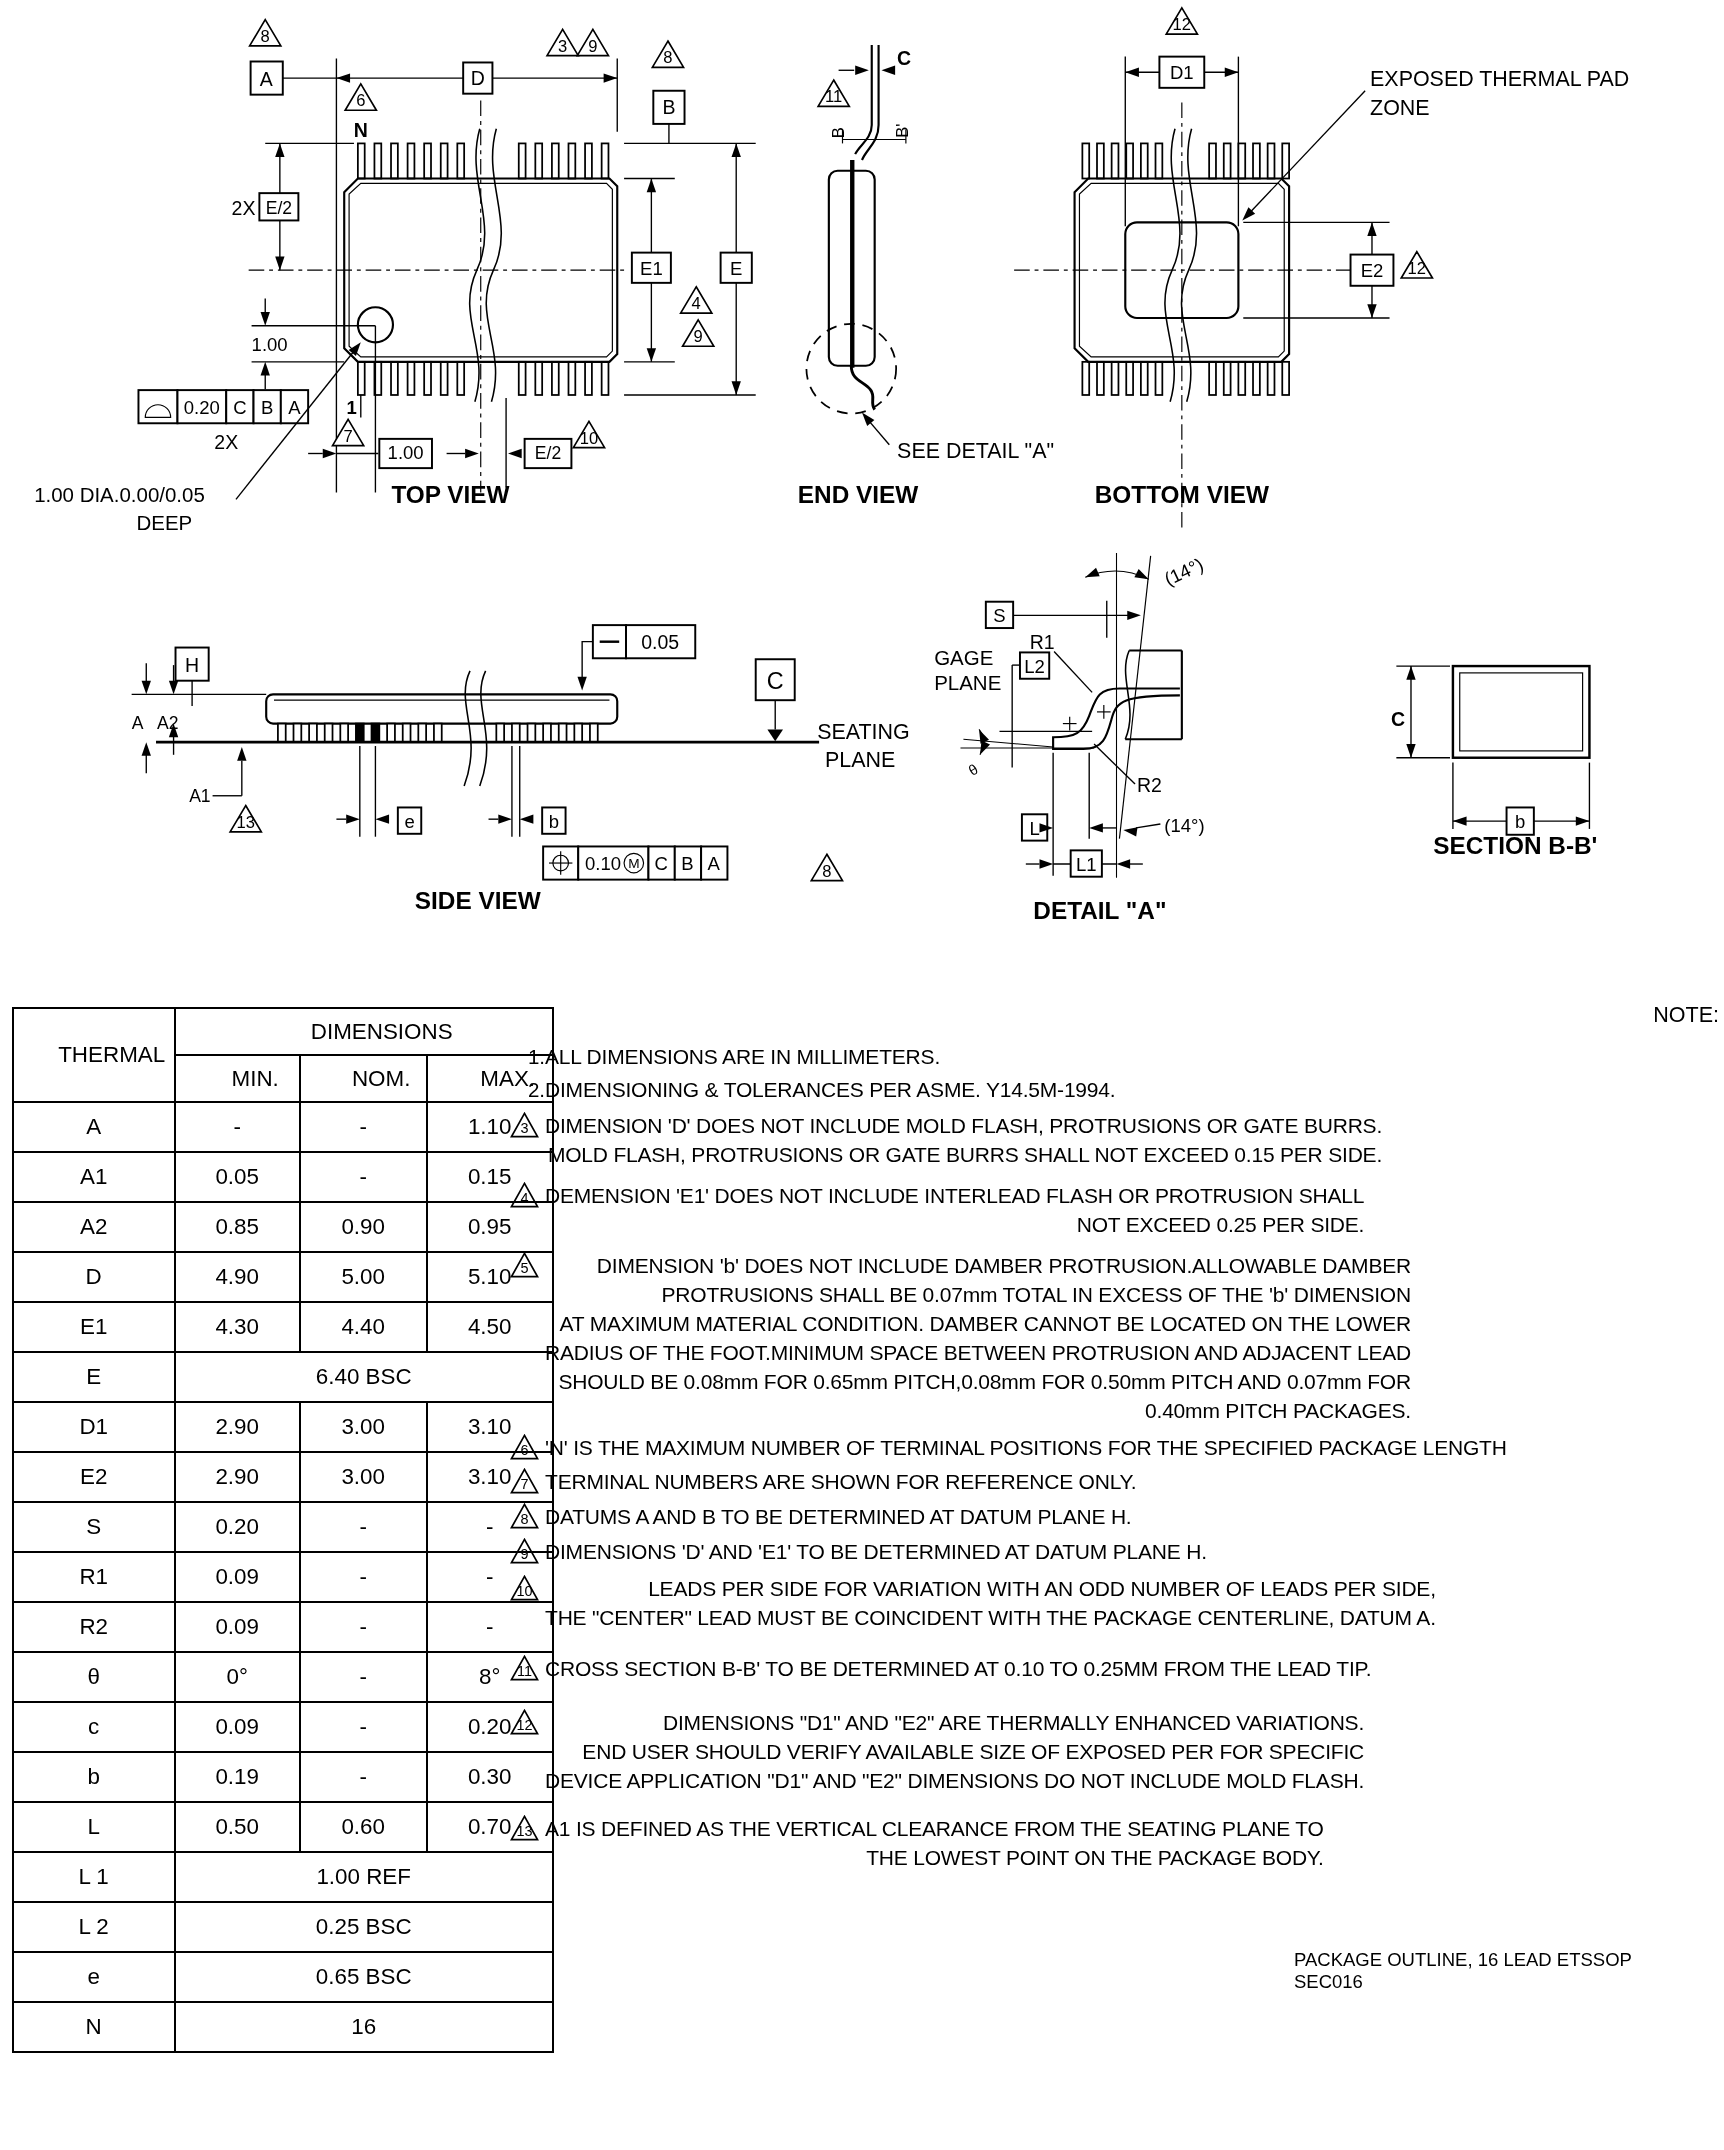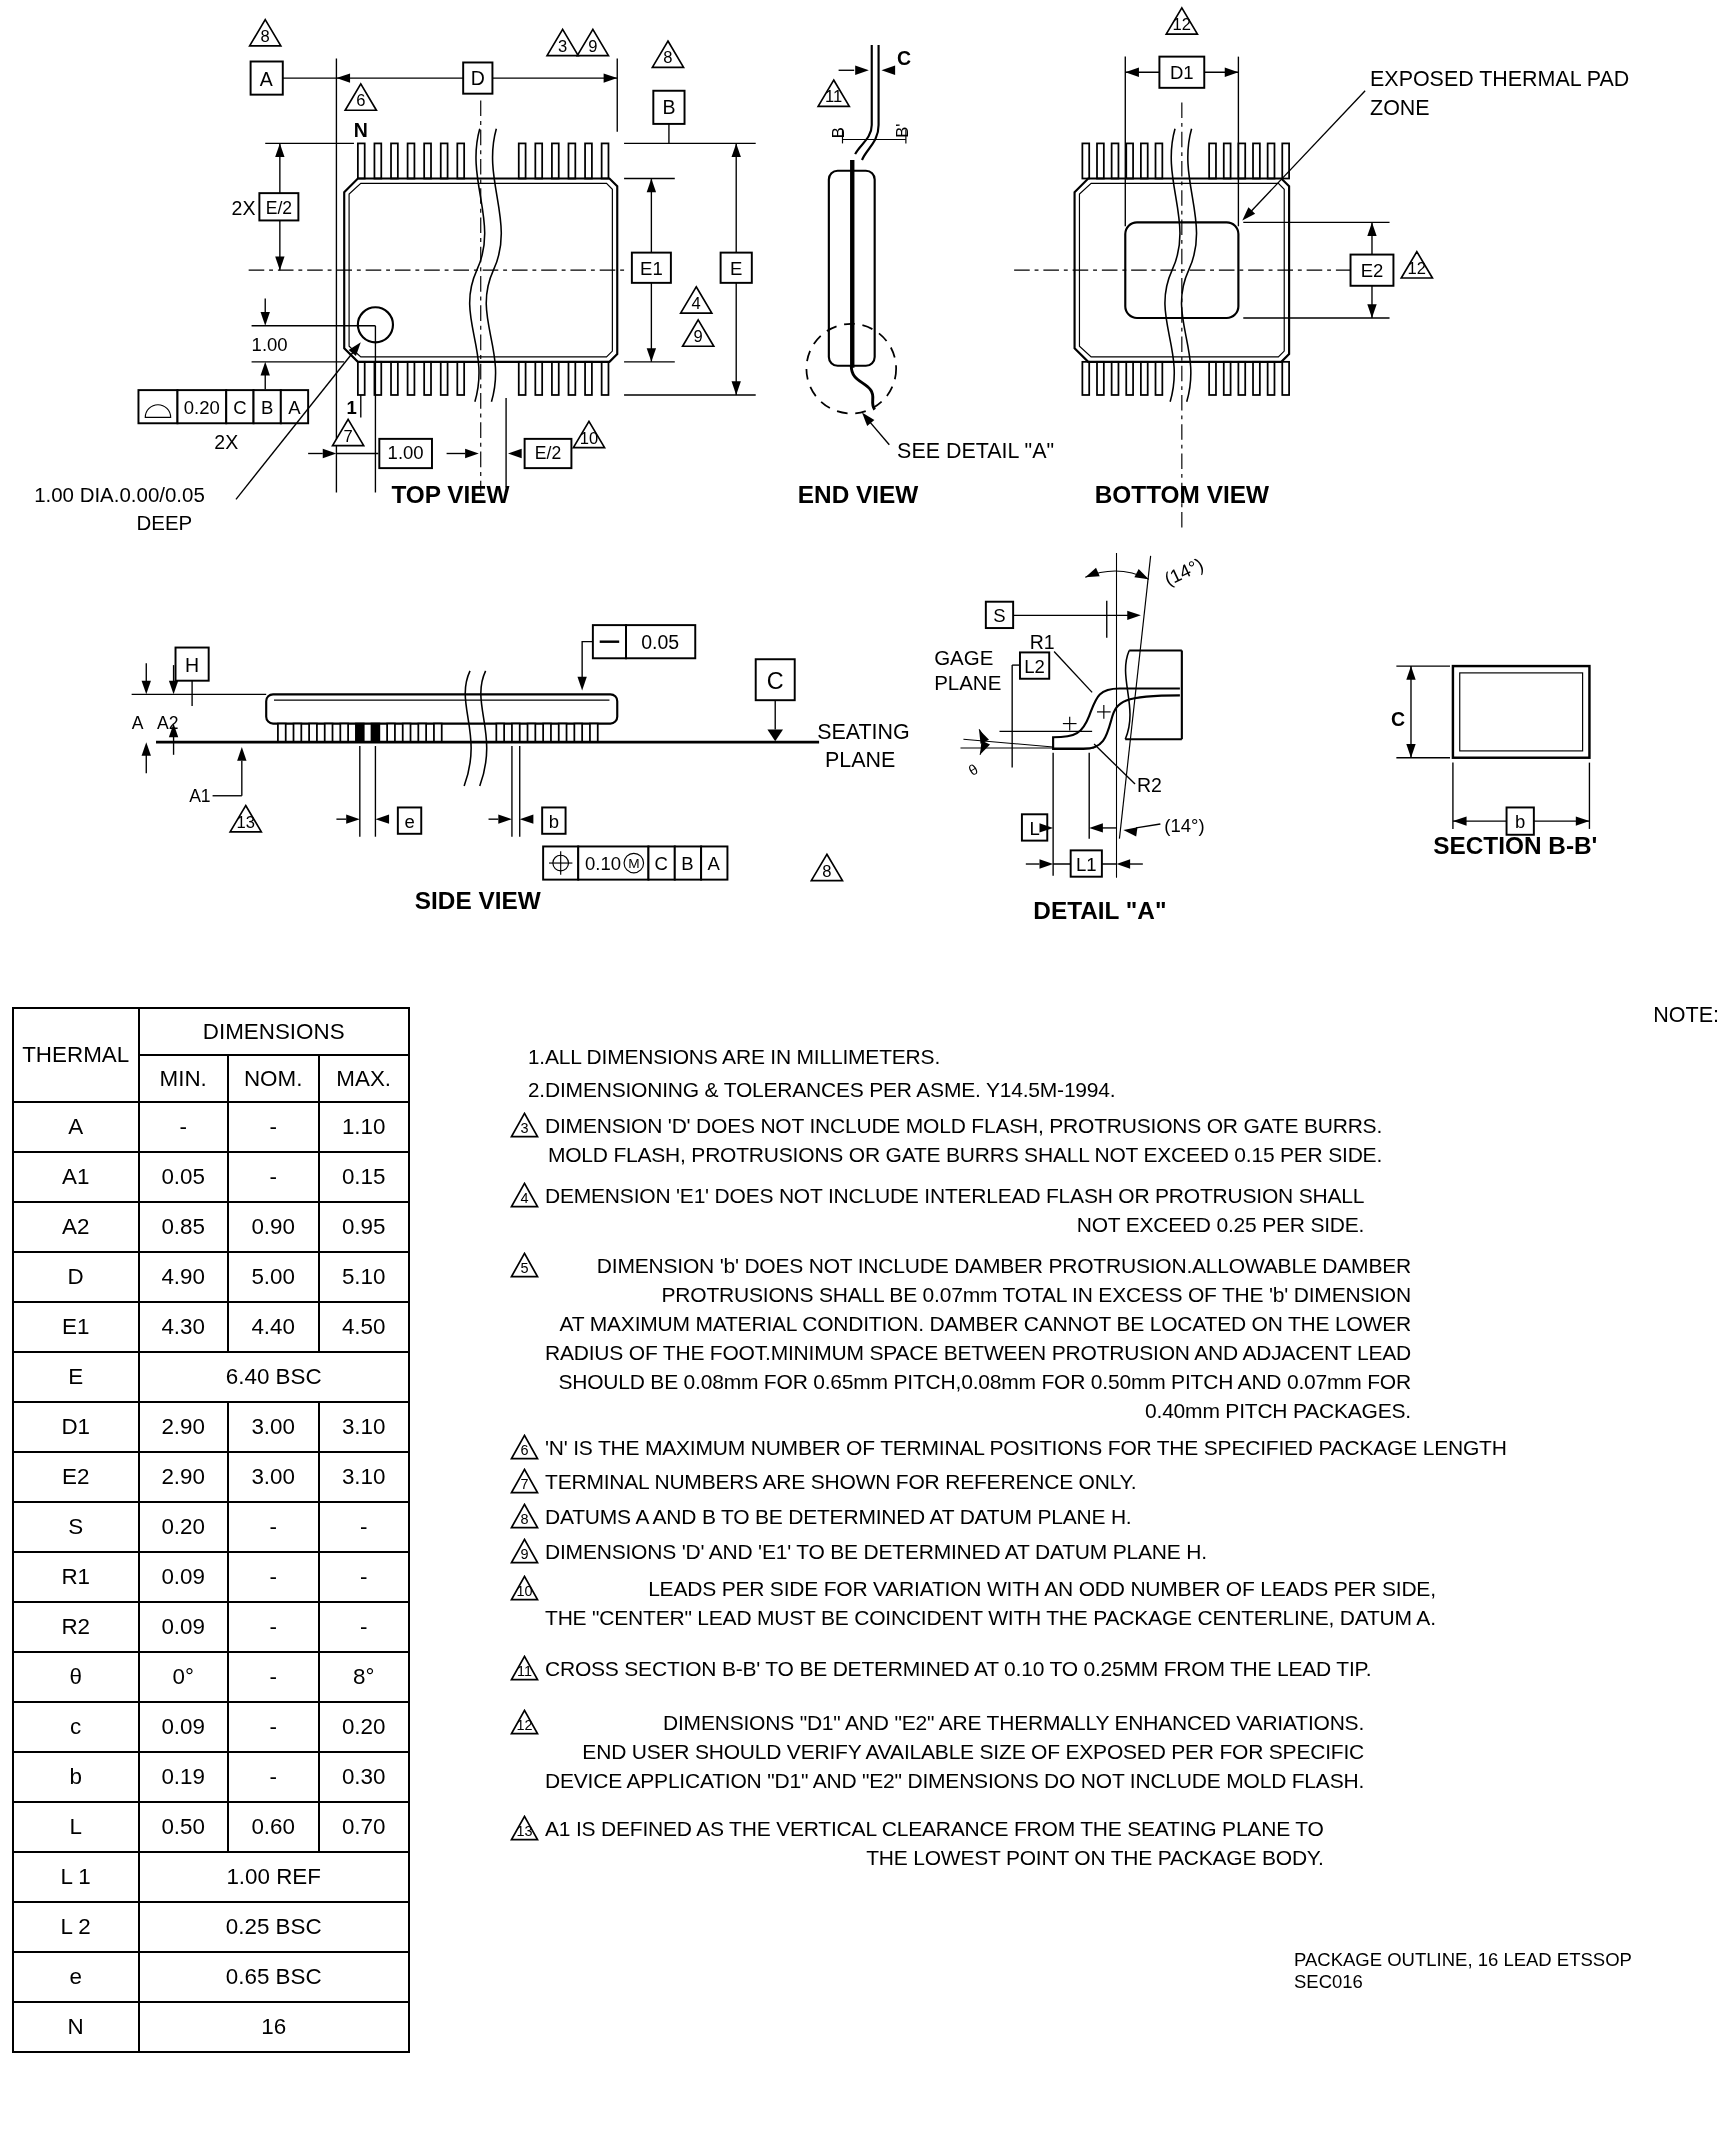--- a/index.html
+++ b/index.html
@@ -25,21 +25,21 @@
   .t22{font-size:22px;}
   .t24{font-size:24px;}
   .title{font-size:25px;font-weight:700;}
   .mid{text-anchor:middle;}
   .end{text-anchor:end;}
   .bold{font-weight:700;}
   
   .dim-table{position:absolute;left:11.7px;top:1007px;border-collapse:collapse;table-layout:fixed;}
   .dim-table td,.dim-table th{border:2.9px solid #000;text-align:center;vertical-align:middle;
     font-size:22.4px;font-weight:400;padding:0;}
-  .dim-table th{height:45px;}
+  .dim-table th{height:45px;padding-left:36px;}
   .dim-table td{height:48px;}
   .c-sym{width:124px;} .c-min{width:87px;} .c-nom{width:89px;} .c-max{width:88px;}
   
   .notes{position:absolute;left:510px;top:1003px;width:1209px;text-align:right;}
   .notes-heading{font-size:21.5px;margin-bottom:13.7px;}
   .note{display:flex;margin-bottom:3.9px;}
   .nflag{width:35px;flex:none;font-size:20.5px;line-height:29px;}
   .ntext{font-size:21px;line-height:29px;letter-spacing:-0.2px;}
   .fl-tri{width:29px;height:26px;display:block;margin-top:1px;}
   .title-block{position:absolute;left:1294px;top:1949px;font-size:18.5px;line-height:21.5px;}

